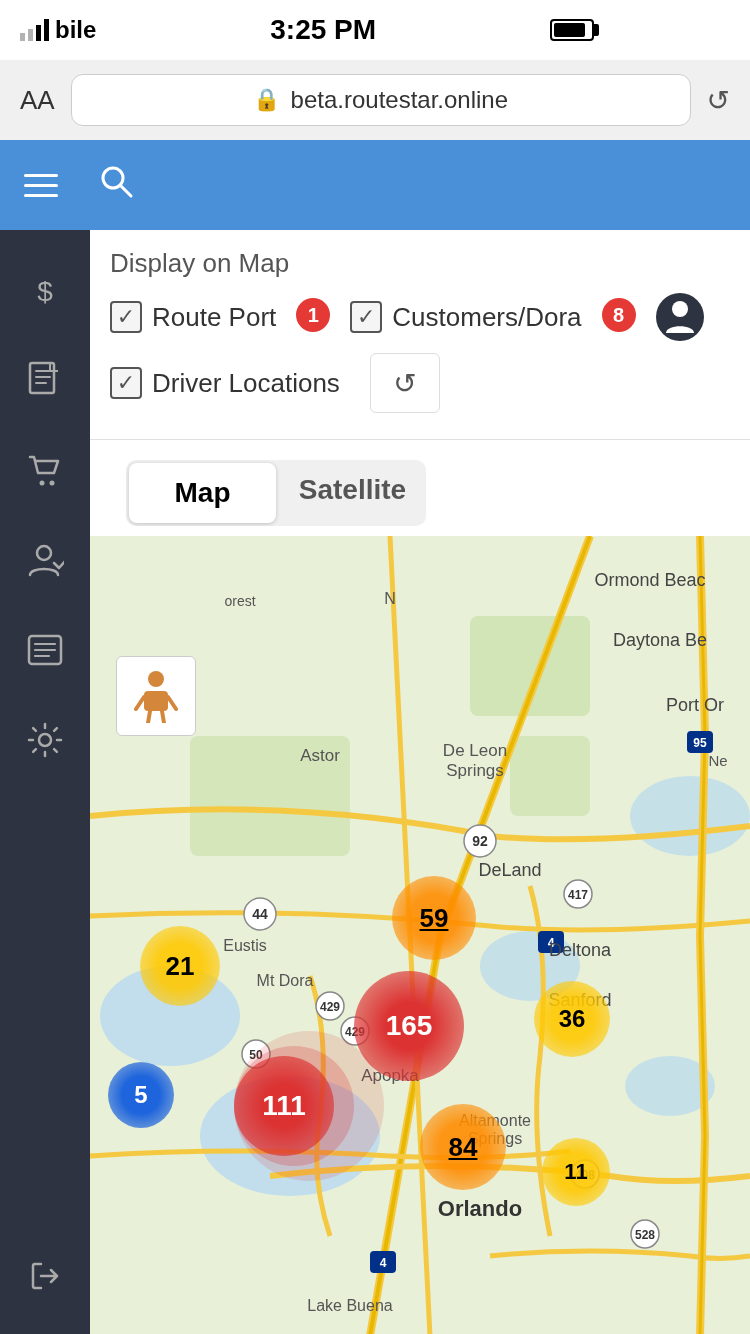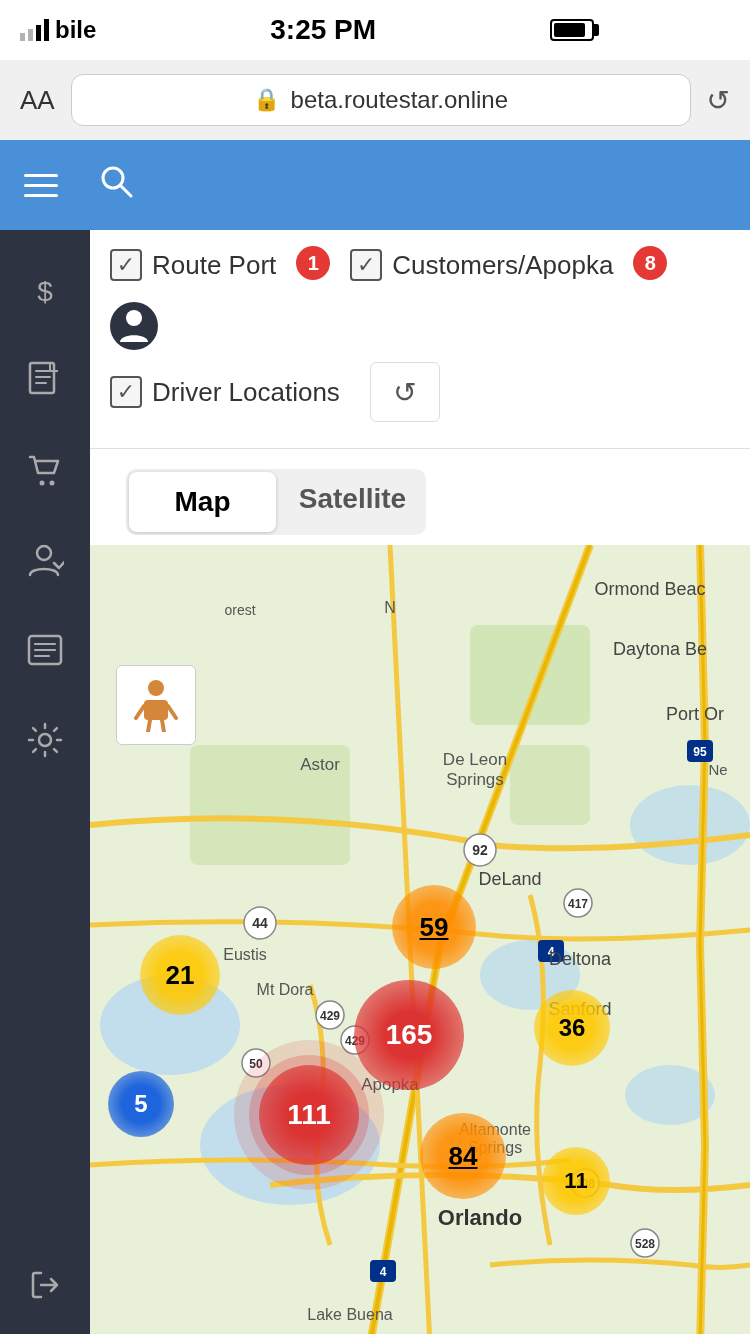--- a/index.html
+++ b/index.html
@@ -355,29 +355,30 @@
       <svg width="36" height="36" viewBox="0 0 36 36" fill="none">
         <path d="M14 6H8a2 2 0 00-2 2v20a2 2 0 002 2h6" stroke="#aaa" stroke-width="2.5" stroke-linecap="round"></path>
         <path d="M24 12l6 6-6 6M30 18H14" stroke="#aaa" stroke-width="2.5" stroke-linecap="round" stroke-linejoin="round"></path>
       </svg>
     </div>
   </div>
 
   <div class="content-panel">
 
     <div class="map-controls">
+      <div class="map-controls-title">Display on Map</div>
       <div class="controls-row">
         <div class="checkbox-item">
           <div class="checkbox-box">✓</div>
           <span>Route Port</span>
         </div>
         <div class="badge">1</div>
         <div class="checkbox-item">
           <div class="checkbox-box">✓</div>
-          <span>Customers/Apopka</span>
+          <span>Customers/Dora</span>
         </div>
         <div class="badge">8</div>
         <div class="profile-avatar">
           <svg width="32" height="36" viewBox="0 0 32 36" fill="none">
             <circle cx="16" cy="10" r="8" fill="#fff"></circle>
             <path d="M2 34c0-9 28-9 28 0" fill="#fff"></path>
           </svg>
         </div>
       </div>
       <div class="controls-row">
@@ -514,21 +515,21 @@
       </div>
 
       <div class="cluster cluster-yellow" style="width:76px;height:76px;top:445px;left:444px;font-size:24px;">
         <span>36</span>
       </div>
 
       <div class="cluster cluster-blue" style="width:66px;height:66px;top:526px;left:18px;font-size:24px;">
         <span>5</span>
       </div>
 
-      <div style="position:absolute;top:495px;left:144px;width:150px;height:150px;display:flex;align-items:center;justify-content:center;">
+      <div style="position:absolute;top:495px;left:144px;width:150px;height:150px;display:flex;align-items:center;justify-content:flex-start;">
         <div style="position:absolute;width:150px;height:150px;border-radius:50%;background:rgba(220,50,50,0.15);"></div>
         <div style="position:absolute;width:120px;height:120px;border-radius:50%;background:rgba(220,50,50,0.25);"></div>
         <div class="cluster cluster-red" style="width:100px;height:100px;font-size:28px;position:relative;">
           <span>111</span>
         </div>
       </div>
 
       <div class="cluster cluster-orange" style="width:86px;height:86px;top:568px;left:330px;font-size:26px;">
         <span>84</span>
       </div>

